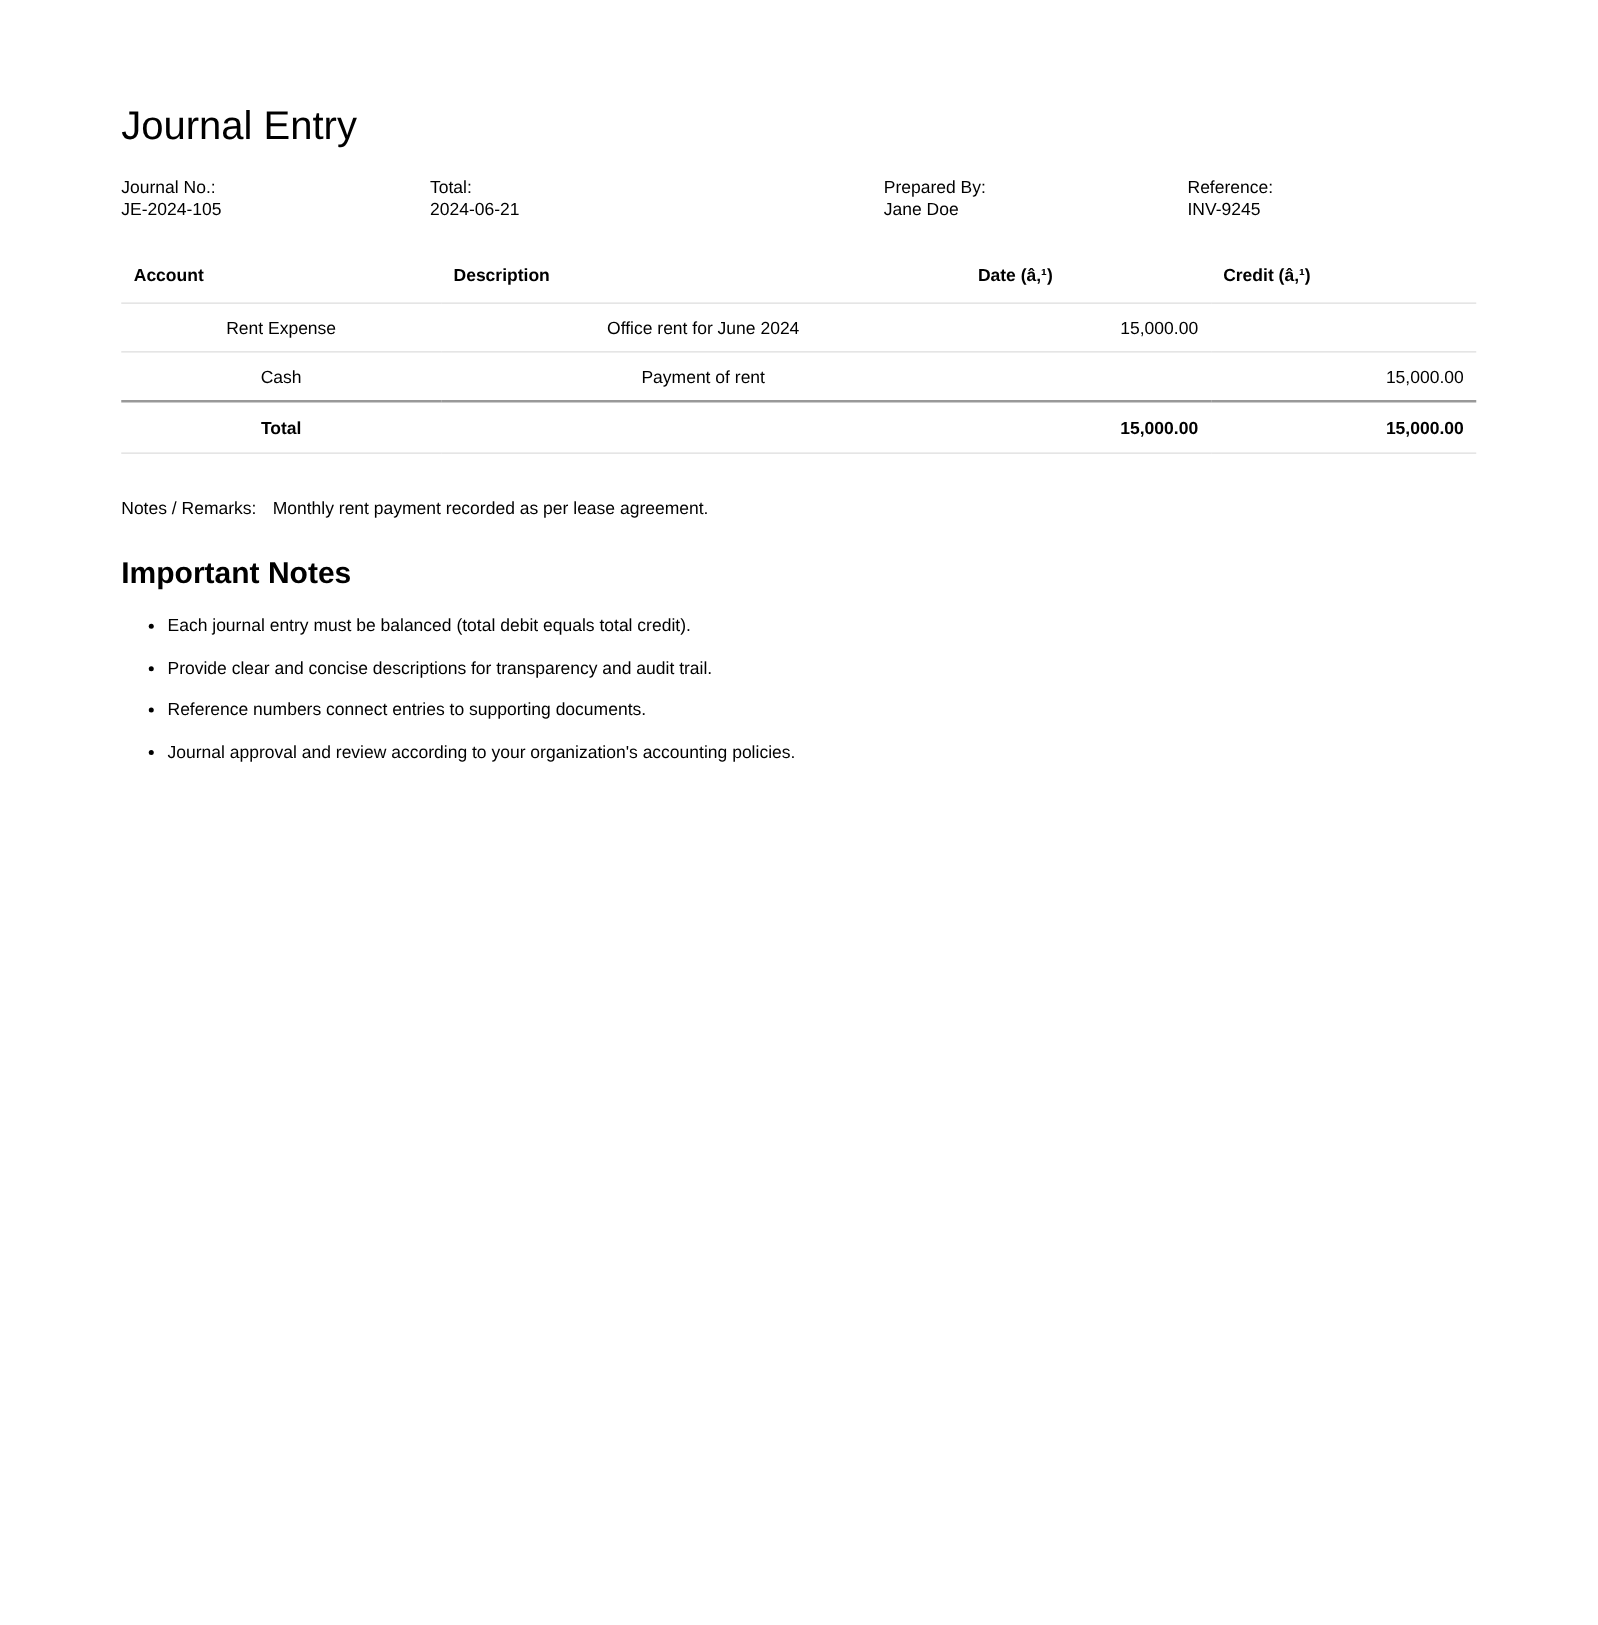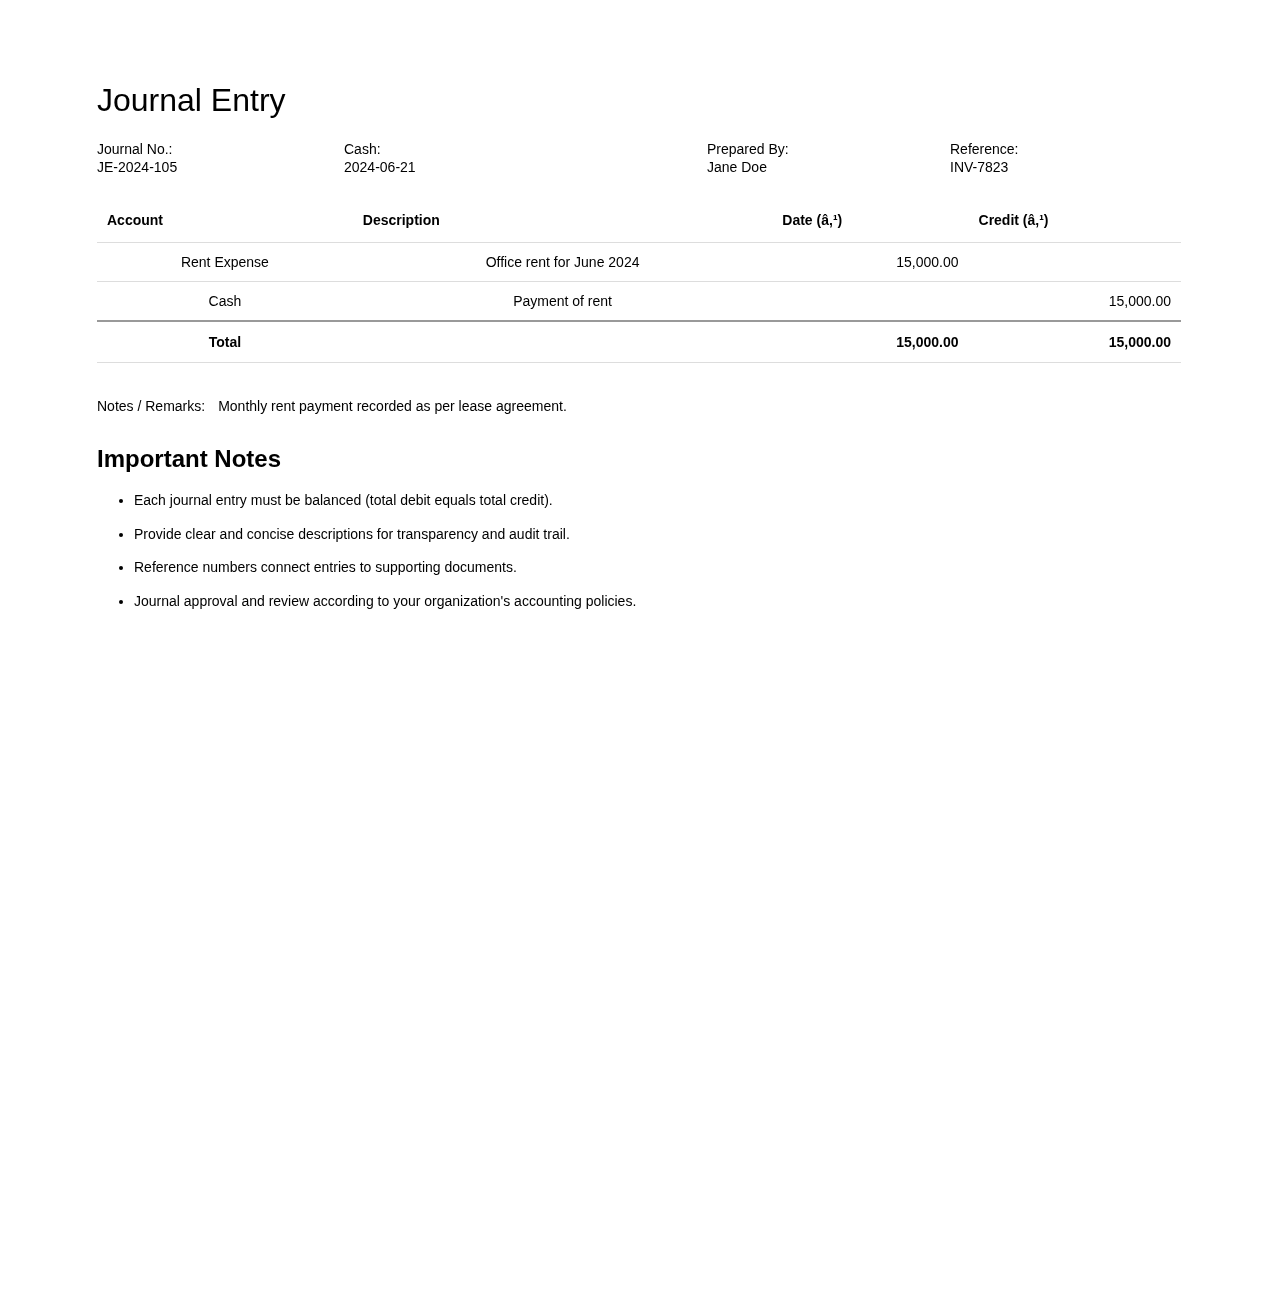--- a/index.html
+++ b/index.html
@@ -88,30 +88,30 @@
 <div class="page">
 
   <h1 class="doc-title">Journal Entry</h1>
 
   <div class="meta-grid">
     <div class="meta-field">
       <span class="meta-label">Journal No.:</span>
       <span class="meta-value">JE-2024-105</span>
     </div>
     <div class="meta-field">
-      <span class="meta-label">Cash:</span>
+      <span class="meta-label">Total:</span>
       <span class="meta-value">2024-06-21</span>
     </div>
     <div class="meta-field">
       <span class="meta-label">Prepared By:</span>
       <span class="meta-value">Jane Doe</span>
     </div>
     <div class="meta-field">
       <span class="meta-label">Reference:</span>
-      <span class="meta-value">INV-7823</span>
+      <span class="meta-value">INV-9245</span>
     </div>
   </div>
 
   <table class="journal">
     <colgroup>
       <col class="c1">
         <col class="c2">
         <col class="c3">
         <col class="c4">
     </colgroup>

